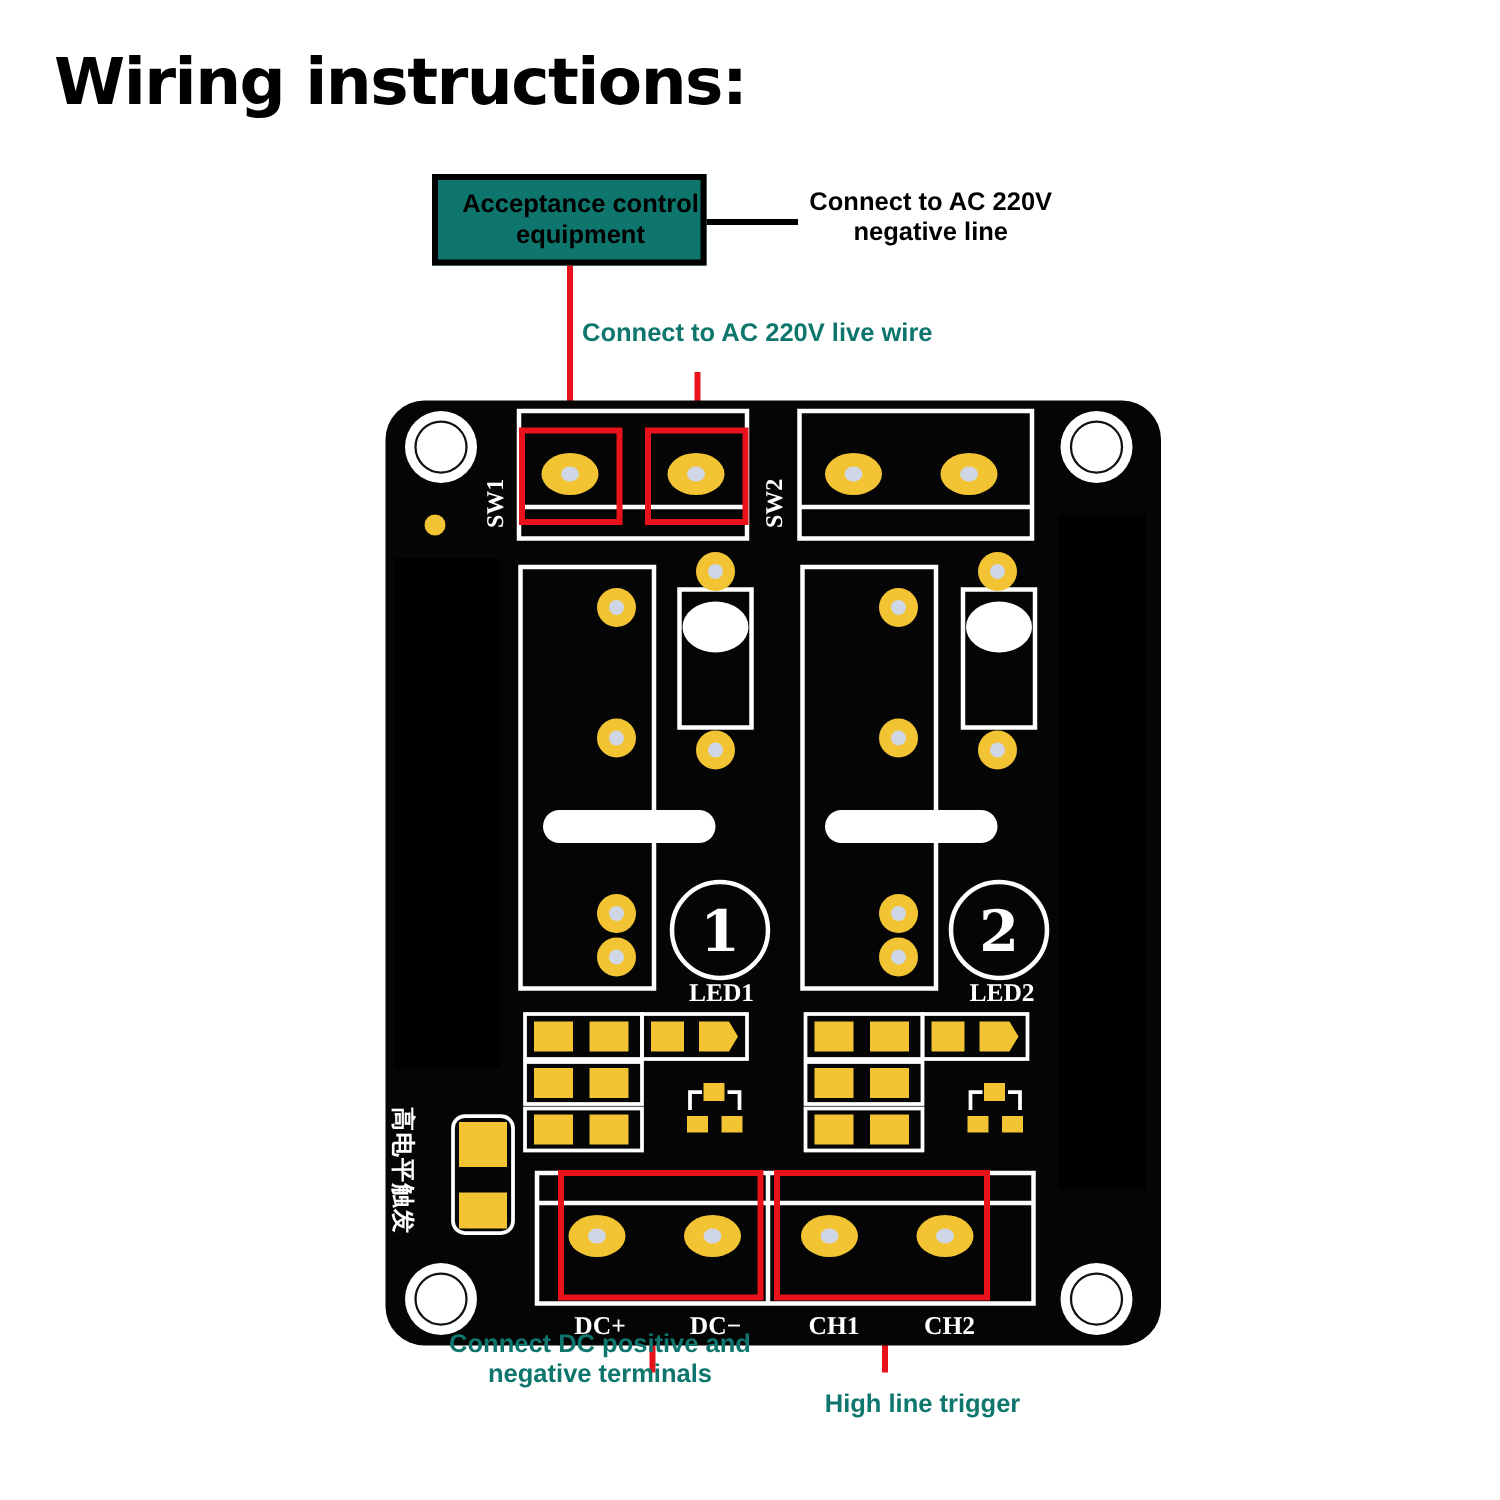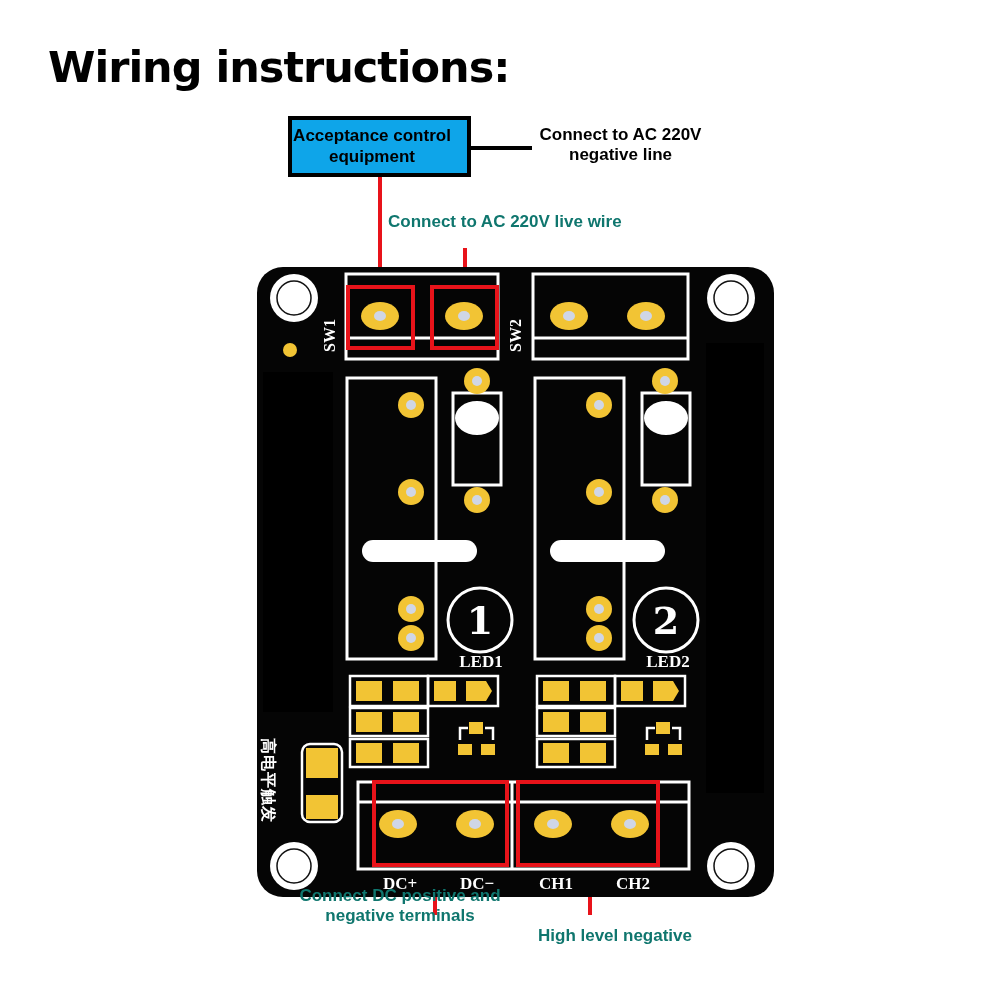--- a/index.html
+++ b/index.html
@@ -1,21 +1,21 @@
 <!DOCTYPE html>
 <html><head>
 <meta charset="utf-8">
 <style>
   html, body { margin:0; padding:0; background:#ffffff; }
   body { width:1000px; height:1000px; position:relative; overflow:hidden; font-family:"Liberation Sans", sans-serif; }
-  .title { position:absolute; left:32px; top:30px; font-family:"DejaVu Sans", sans-serif; font-weight:bold; font-size:43px; letter-spacing:-1px; color:#000; margin:16px; line-height:1; }
+  .title { position:absolute; left:32px; top:30px; font-family:"DejaVu Sans", sans-serif; font-weight:bold; font-size:43px; letter-spacing:-1px; color:#000; margin:4px; line-height:1; }
   .label { position:absolute; font-weight:bold; text-align:center; line-height:1.2; }
   .black { color:#000; font-size:17px; }
   .red { color:#0f766e; font-size:17px; }
-  .box { position:absolute; left:288px; top:116px; width:183px; height:61px; border:4px solid #000; box-sizing:border-box; background:#0ea5e9; display:flex; align-items:center; justify-content:flex-start; }
+  .box { position:absolute; left:288px; top:116px; width:183px; height:61px; border:4px solid #000; box-sizing:border-box; background:#0f766e; display:flex; align-items:center; justify-content:flex-end; }
   svg { position:absolute; left:0; top:0; }
 </style>
 </head>
 <body>
 
 <h1 class="title">Wiring instructions:</h1>
 
 <svg width="1000" height="1000" viewBox="0 0 1000 1000">
 
   <line x1="471" y1="148" x2="532" y2="148" stroke="#000" stroke-width="4"></line>
@@ -198,13 +198,13 @@
   <text x="633" y="889" fill="#fff" text-anchor="middle" font-family="Liberation Serif, serif" font-weight="bold" font-size="17">CH2</text>
 </svg>
 
 <div class="box">
   <span class="black" style="width:160px; text-align:center; font-weight:bold; line-height:1.2;">Acceptance control equipment</span>
 </div>
 
 <div class="label black" style="left:538px; top:125px; width:165px;">Connect to AC 220V negative line</div>
 <div class="label red" style="left:388px; top:212px; width:280px; text-align:left;">Connect to AC 220V live wire</div>
 <div class="label red" style="left:290px; top:886px; width:220px;">Connect DC positive and negative terminals</div>
-<div class="label red" style="left:530px; top:926px; width:170px;">High level negative</div>
+<div class="label red" style="left:530px; top:926px; width:170px;">High line trigger</div>
 
 </body></html>

